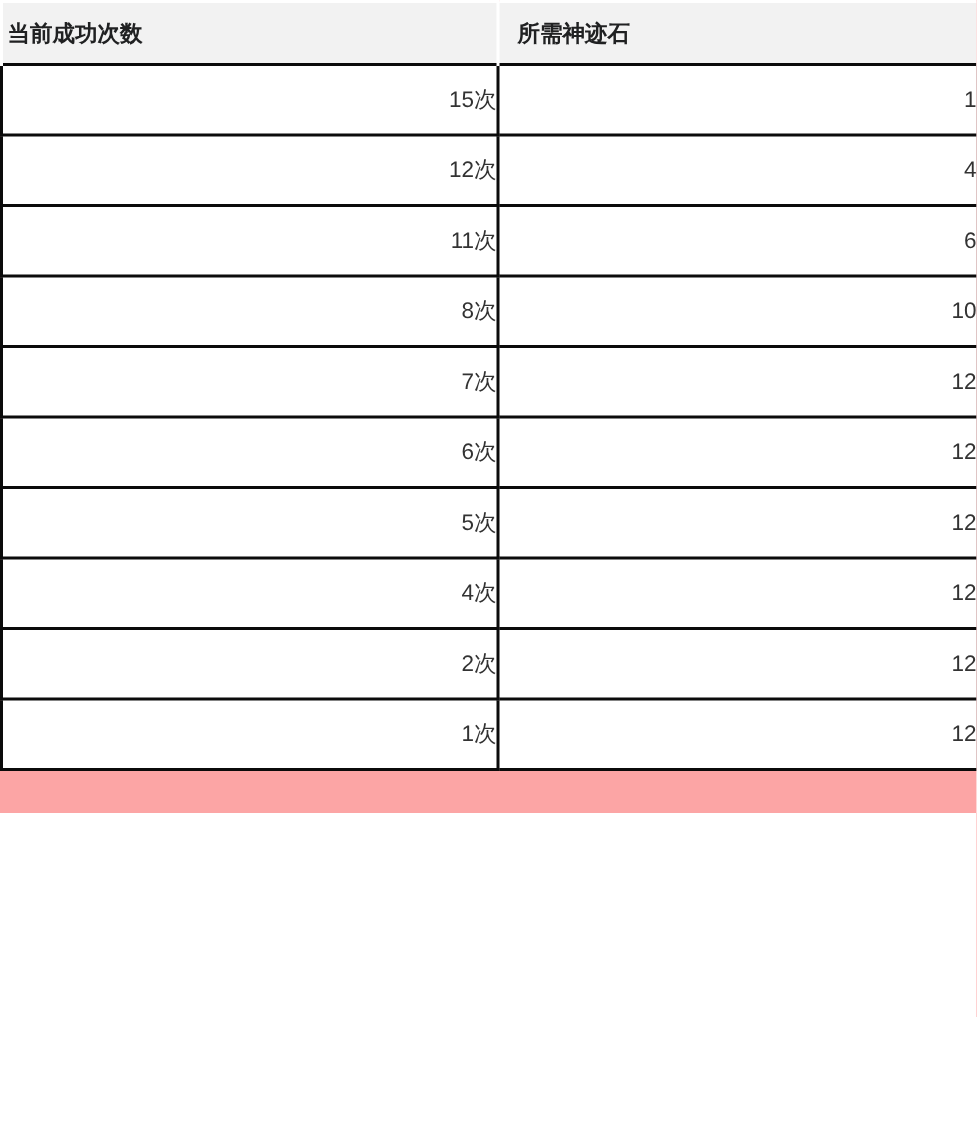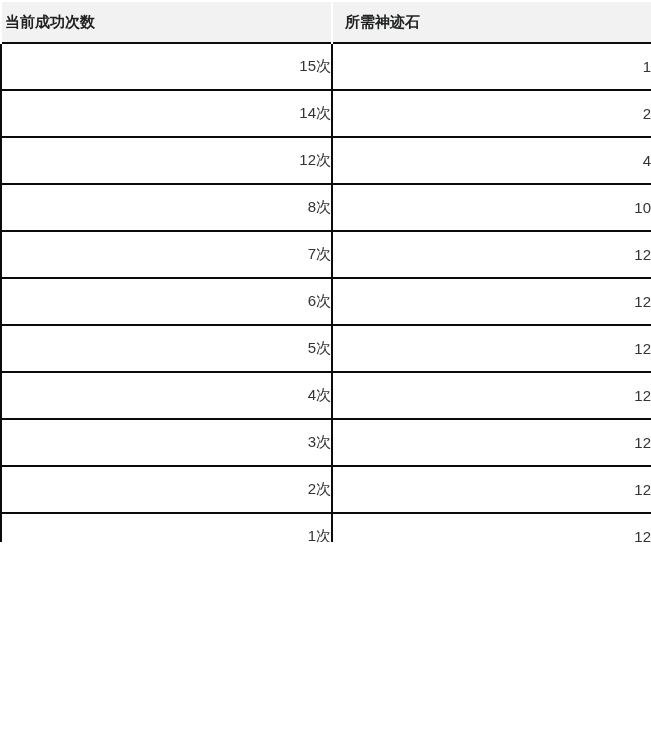--- a/index.html
+++ b/index.html
@@ -65,26 +65,26 @@
         <th class="col-1">当前成功次数</th>
         <th class="col-2">所需神迹石</th>
       </tr>
     </thead>
     <tbody>
       <tr>
         <td class="col-1">15次</td>
         <td class="col-2">1</td>
       </tr>
       <tr>
-        <td class="col-1">14次</td>
-        <td class="col-2">2</td>
+        <td class="col-1">12次</td>
+        <td class="col-2">4</td>
       </tr>
       <tr>
-        <td class="col-1">12次</td>
-        <td class="col-2">4</td>
+        <td class="col-1">11次</td>
+        <td class="col-2">6</td>
       </tr>
       <tr>
         <td class="col-1">8次</td>
         <td class="col-2">10</td>
       </tr>
       <tr>
         <td class="col-1">7次</td>
         <td class="col-2">12</td>
       </tr>
       <tr>
@@ -93,24 +93,20 @@
       </tr>
       <tr>
         <td class="col-1">5次</td>
         <td class="col-2">12</td>
       </tr>
       <tr>
         <td class="col-1">4次</td>
         <td class="col-2">12</td>
       </tr>
       <tr>
-        <td class="col-1">3次</td>
-        <td class="col-2">12</td>
-      </tr>
-      <tr>
         <td class="col-1">2次</td>
         <td class="col-2">12</td>
       </tr>
       <tr>
         <td class="col-1">1次</td>
         <td class="col-2">12</td>
       </tr>
     </tbody>
   </table>
 </div>

